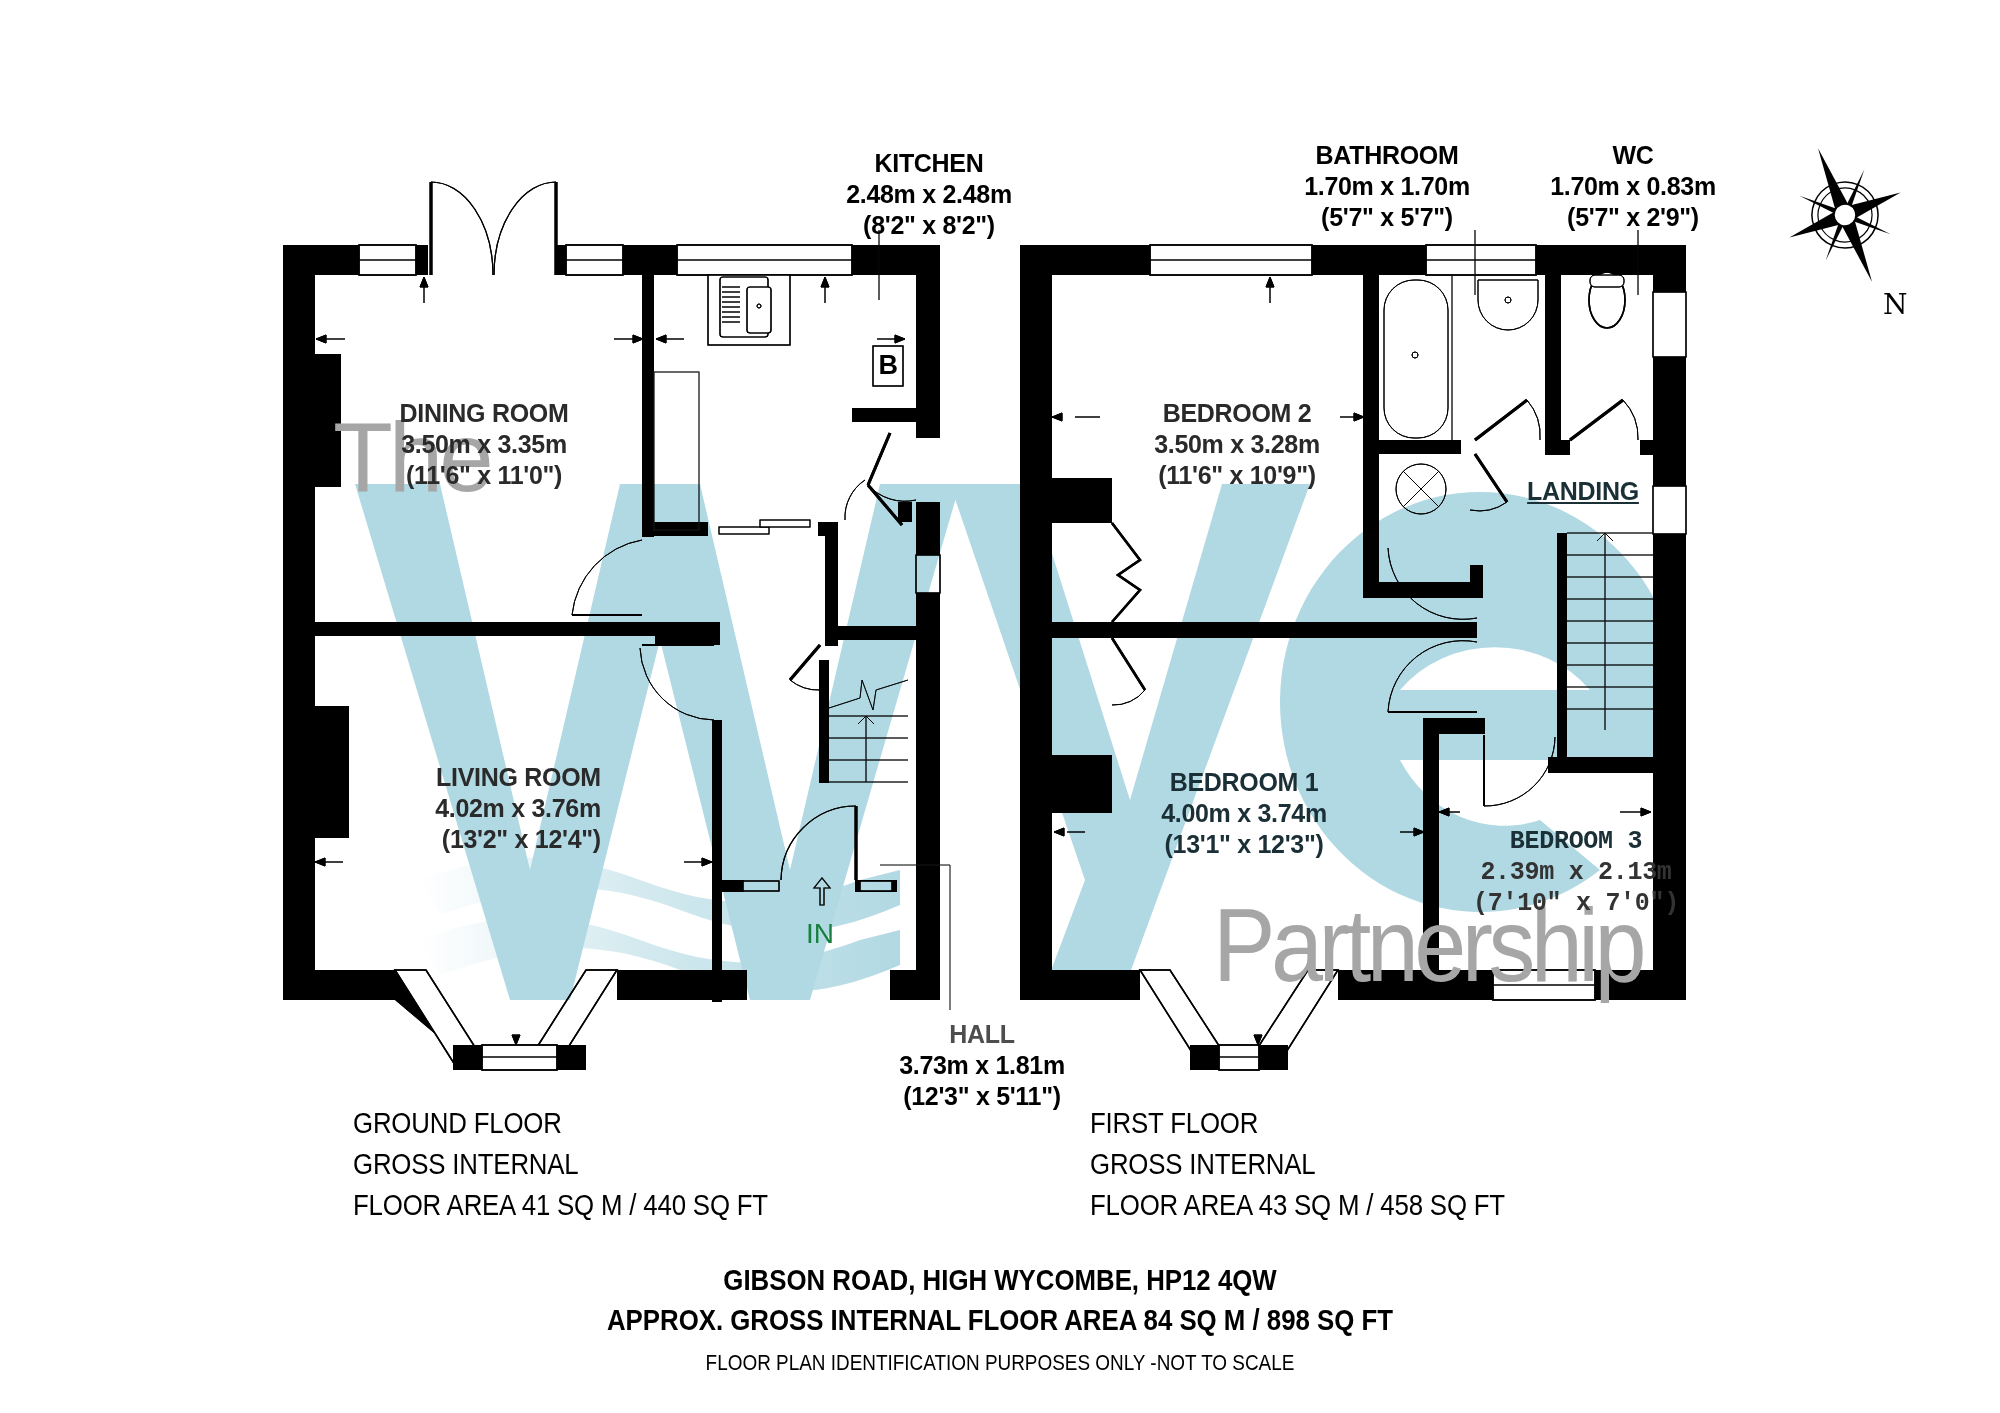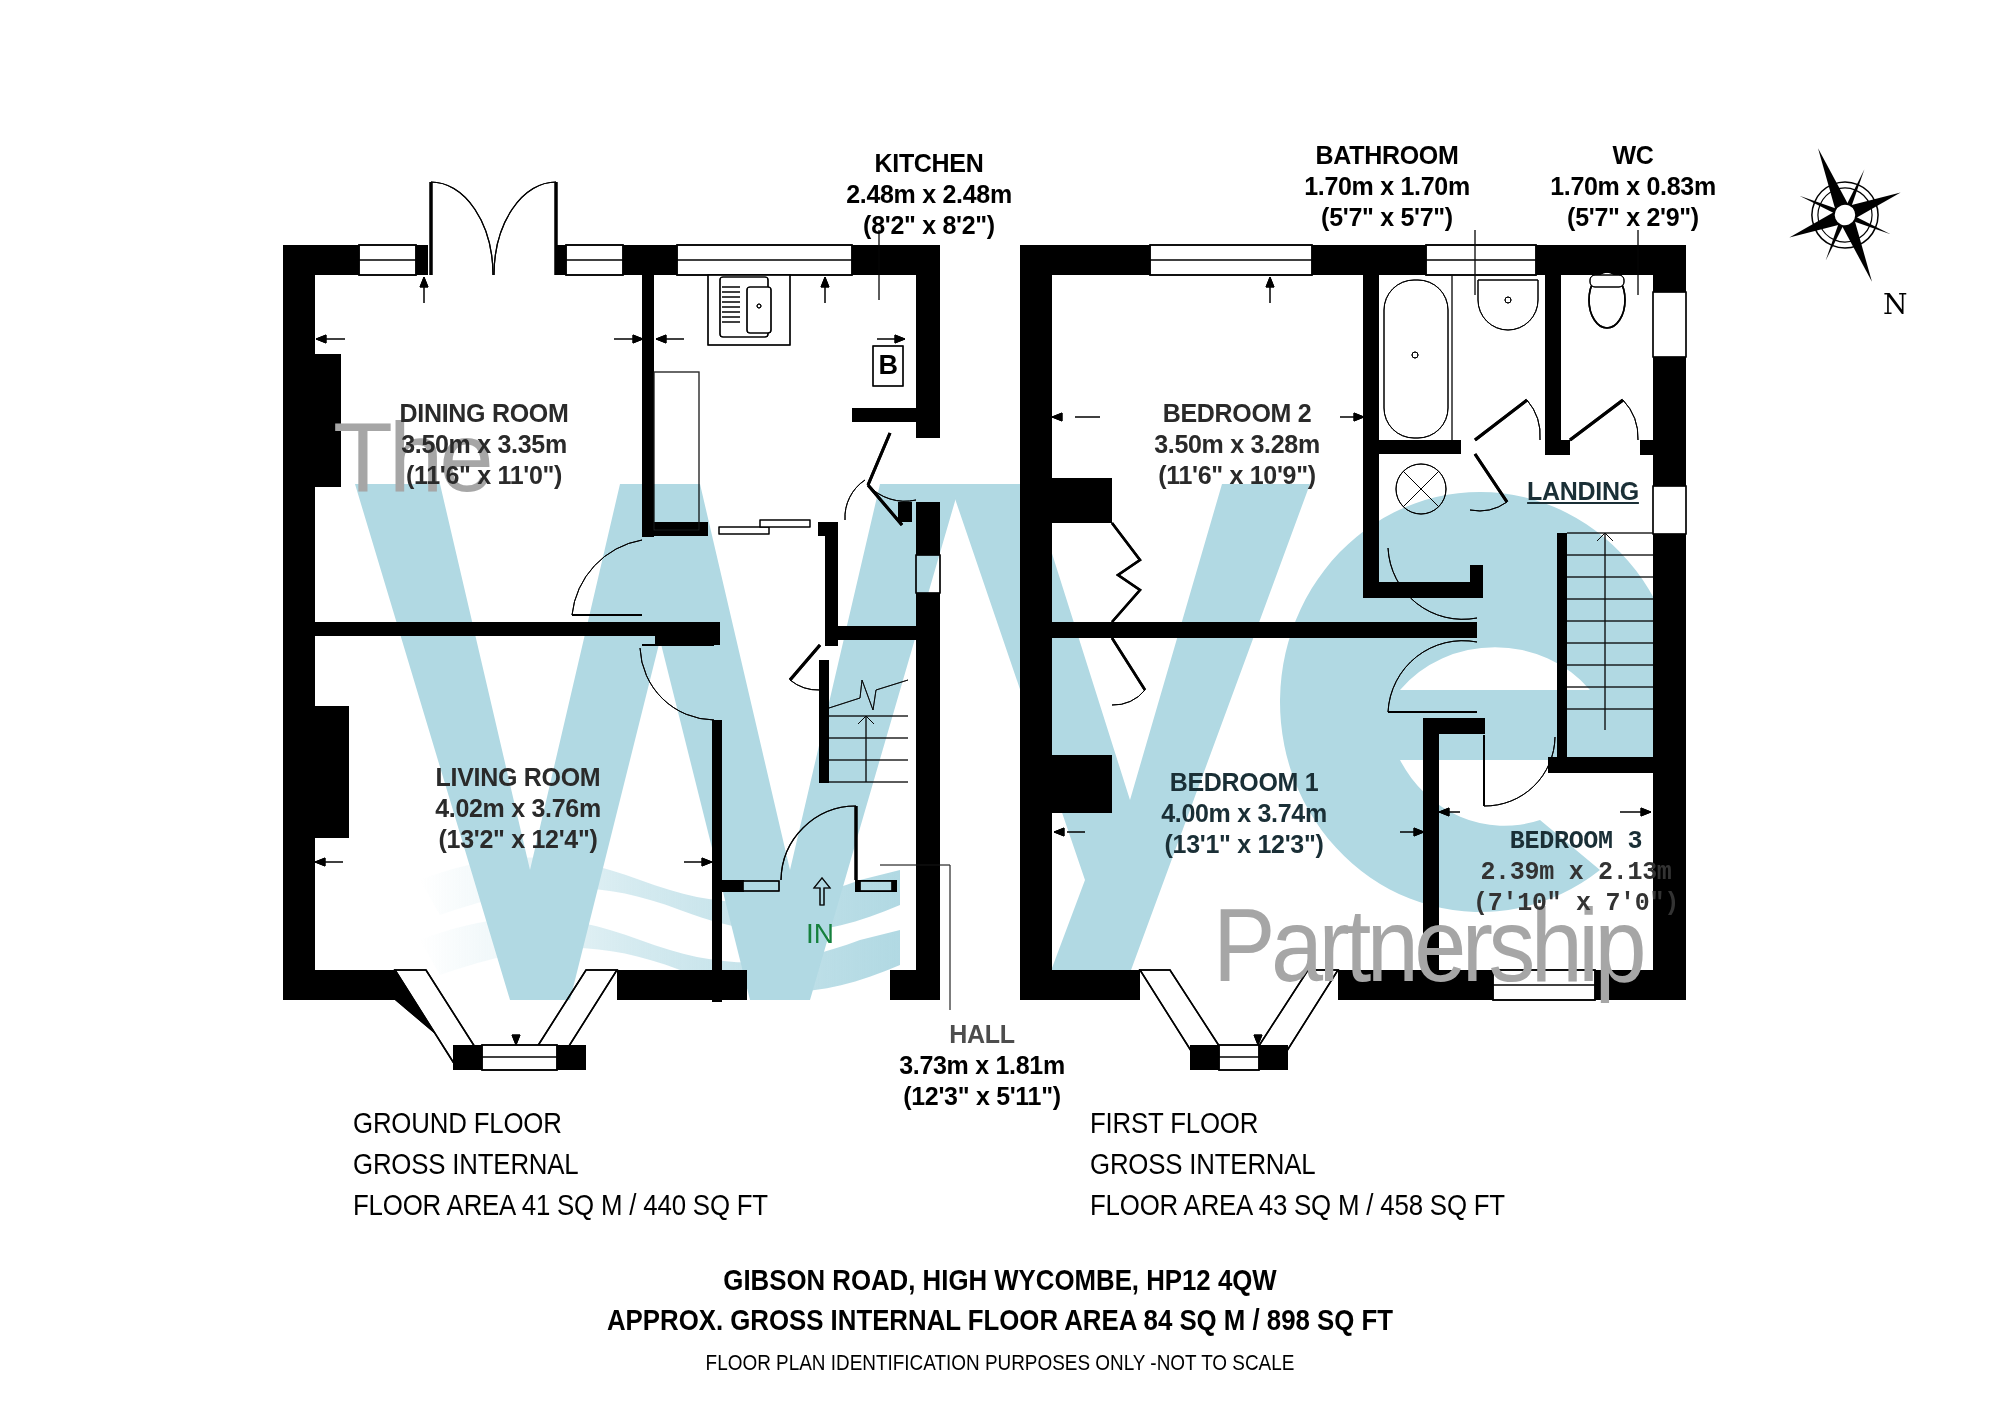--- a/index.html
+++ b/index.html
@@ -321,21 +321,21 @@
 <div class="lbl dim" style="left:484px; top:398px;text-align:center;">
   <span class="t">DINING ROOM</span>
   <span class="t">3.50m x 3.35m</span>
   <span class="t">(11'6" x 11'0")</span>
 </div>
 <div class="lbl" style="left:929px; top:140px;margin-top:8px;">
   <span class="t">KITCHEN</span>
   <span class="t">2.48m x 2.48m</span>
   <span class="t">(8'2" x 8'2")</span>
 </div>
-<div class="lbl dim" style="left:518px; top:762px;">
+<div class="lbl dim" style="left:518px; top:762px;text-align:right;">
   <span class="t">LIVING ROOM</span>
   <span class="t">4.02m x 3.76m</span>
   <span class="t">(13'2" x 12'4")</span>
 </div>
 <div class="lbl" style="left:982px; top:1003px;margin-top:16px;">
   <span class="t" style="color:#4d4d4d;">HALL</span>
   <span class="t">3.73m x 1.81m</span>
   <span class="t">(12'3" x 5'11")</span>
 </div>
 <div class="lbl" style="left:888px; top:350px; font-size:27px;">B</div>

